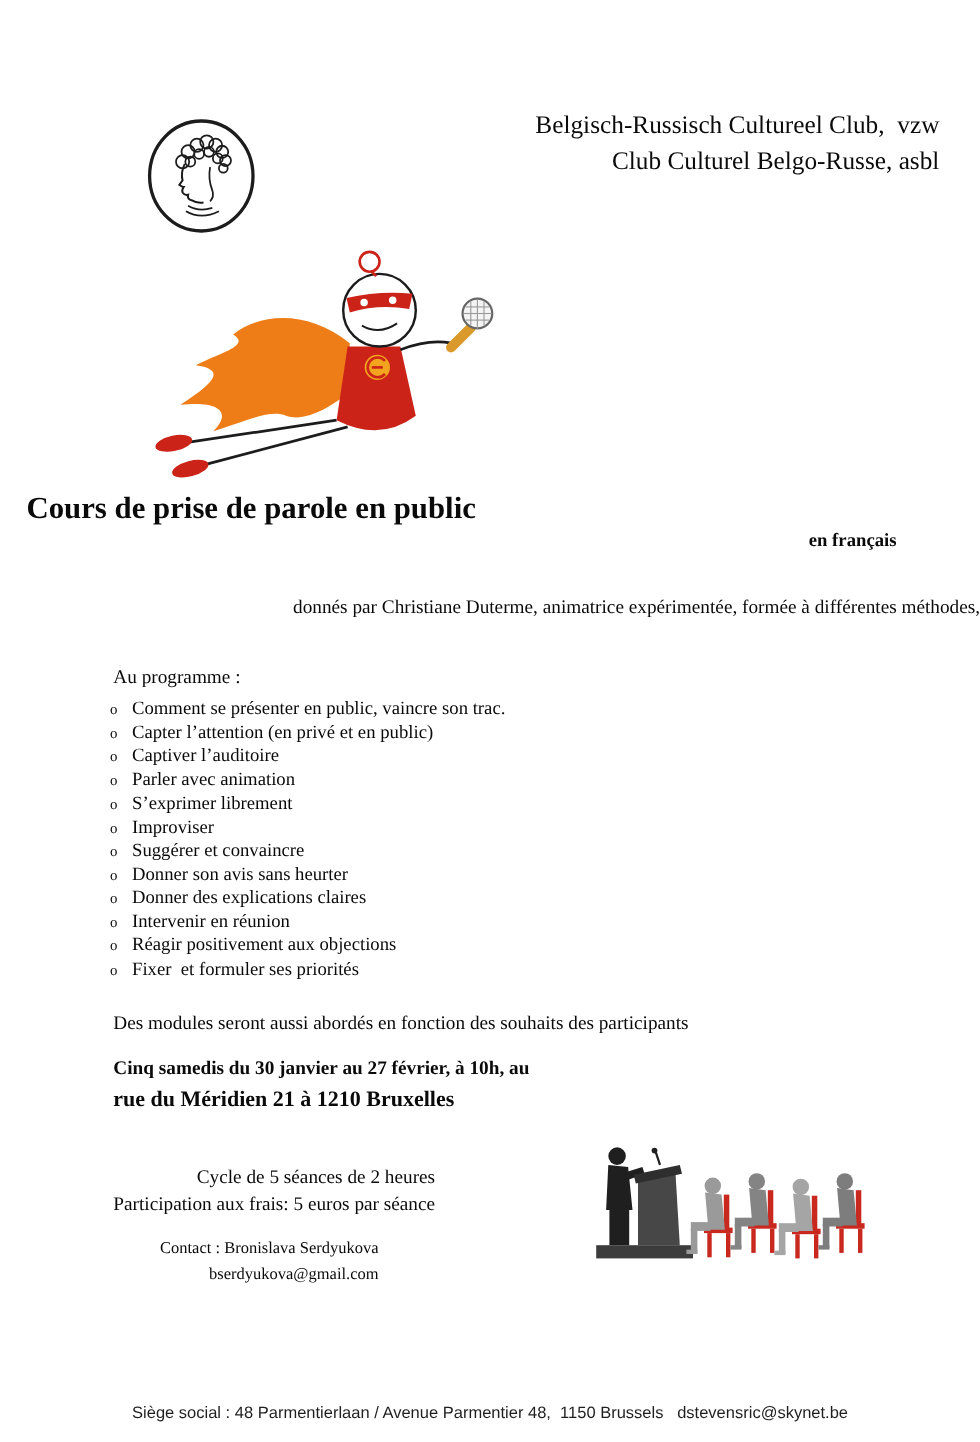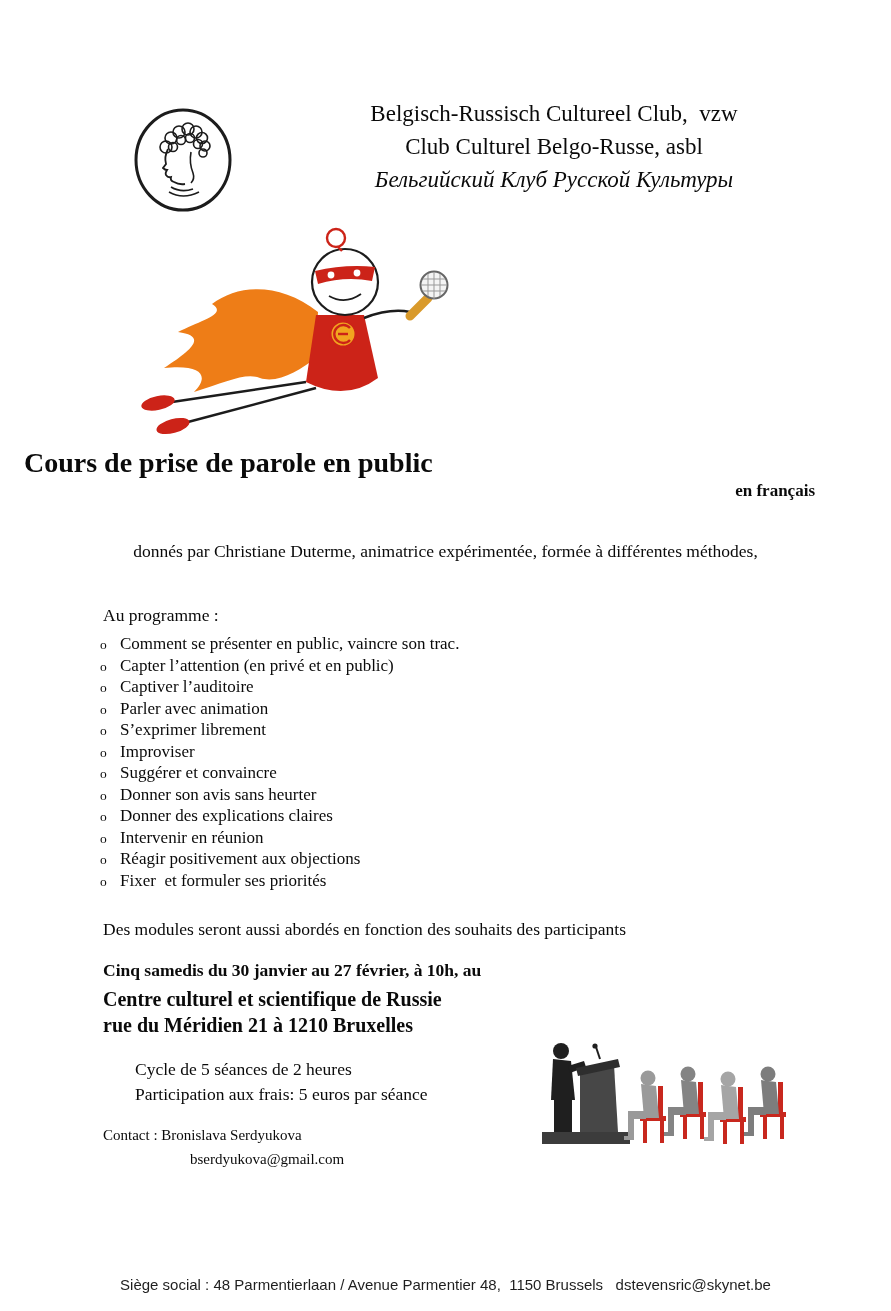--- a/index.html
+++ b/index.html
@@ -7,21 +7,21 @@
     position: relative;
     width: 891px;
     height: 1311px;
     margin: 0 auto;
     background: #ffffff;
     font-family: "Liberation Serif", "DejaVu Serif", serif;
     color: #0a0a0a;
     overflow: hidden;
   }
   .abs { position: absolute; }
-  p { margin: 0; }
+  p { margin: 0; text-align: right; }
   [data-bind] { white-space: pre-wrap; }
 
   .logo-box { left: 133px; top: 107px; width: 100px; height: 106px; }
 
   .header-text {
     left: 254px; top: 97px; width: 600px;
     text-align: center; font-size: 23px; line-height: 33px;
   }
   .header-text .ru { font-style: italic; }
 
@@ -47,21 +47,21 @@
   .bullet { font-size: 13.5px; width: 13px; text-align: left; }
   .item-text { padding-left: 7px; }
 
   .modules-note { left: 103px; top: 919px; font-size: 17.5px; }
 
   .sched-intro { left: 103px; top: 960px; font-size: 17.5px; font-weight: bold; }
   .venue {
     left: 103px; top: 986px; font-size: 20px; font-weight: bold; line-height: 26px;
   }
 
-  .pricing { left: 103px; top: 1057px; font-size: 17.5px; line-height: 25px; margin-left: 32px; }
+  .pricing { left: 103px; top: 1057px; font-size: 17.5px; line-height: 25px; }
 
   .contact { left: 103px; top: 1123px; font-size: 15px; line-height: 24px; }
   .contact .email { margin-left: 87px; }
 
   .audience-box { left: 528px; top: 1040px; width: 275px; height: 108px; }
 
   .footer {
     left: 0; top: 1240px; width: 100%;
     text-align: center;
     font-family: "Liberation Sans", "DejaVu Sans", sans-serif;
@@ -95,21 +95,20 @@
         <path d="M58,45 Q56,56 60,66 Q62,72 58,76" stroke-width="1.6"></path>
         <path d="M38,80 Q48,86 60,82" stroke-width="1.6"></path>
         <path d="M36,85 Q50,93 66,85" stroke-width="1.6"></path>
       </g>
     </svg>
   </div>
 
   <div class="abs header-text">
     <p data-bind="header.line1">Belgisch-Russisch Cultureel Club,  vzw</p>
     <p data-bind="header.line2">Club Culturel Belgo-Russe, asbl</p>
-    <p class="ru" data-bind="header.line3">Бельгийский Клуб Русской Культуры</p>
   </div>
 
   <div class="abs hero-box">
     <svg width="350" height="218" viewBox="0 0 350 218">
       <g>
         <path d="M208,90 C170,60 128,62 102,82 C118,92 92,98 68,110 C98,114 82,128 54,146 C92,142 100,154 84,170 C116,160 136,150 150,156 C168,162 190,148 206,136 Z" fill="#ee7d17"></path>
       </g>
       <g stroke="#1c1c1c" stroke-width="2.5" fill="none">
         <path d="M196,160 L62,180"></path>
         <path d="M206,166 L78,200"></path>
@@ -209,21 +208,20 @@
     <li>
         <span class="bullet" data-bind="program.bullet">o</span>
         <span class="item-text" data-bind="program.items.11">Fixer  et formuler ses priorités</span>
       </li>
   </ul>
 
   <p class="abs modules-note" data-bind="modules_note">Des modules seront aussi abordés en fonction des souhaits des participants</p>
 
   <p class="abs sched-intro" data-bind="schedule.intro">Cinq samedis du 30 janvier au 27 février, à 10h, au</p>
   <div class="abs venue">
-    <p data-bind="schedule.venue_name">Centre culturel et scientifique de Russie</p>
     <p data-bind="schedule.venue_address">rue du Méridien 21 à 1210 Bruxelles</p>
   </div>
 
   <div class="abs pricing">
     <p data-bind="pricing.line1">Cycle de 5 séances de 2 heures</p>
     <p data-bind="pricing.line2">Participation aux frais: 5 euros par séance</p>
   </div>
 
   <div class="abs contact">
     <p data-bind="contact.line1">Contact : Bronislava Serdyukova</p>

